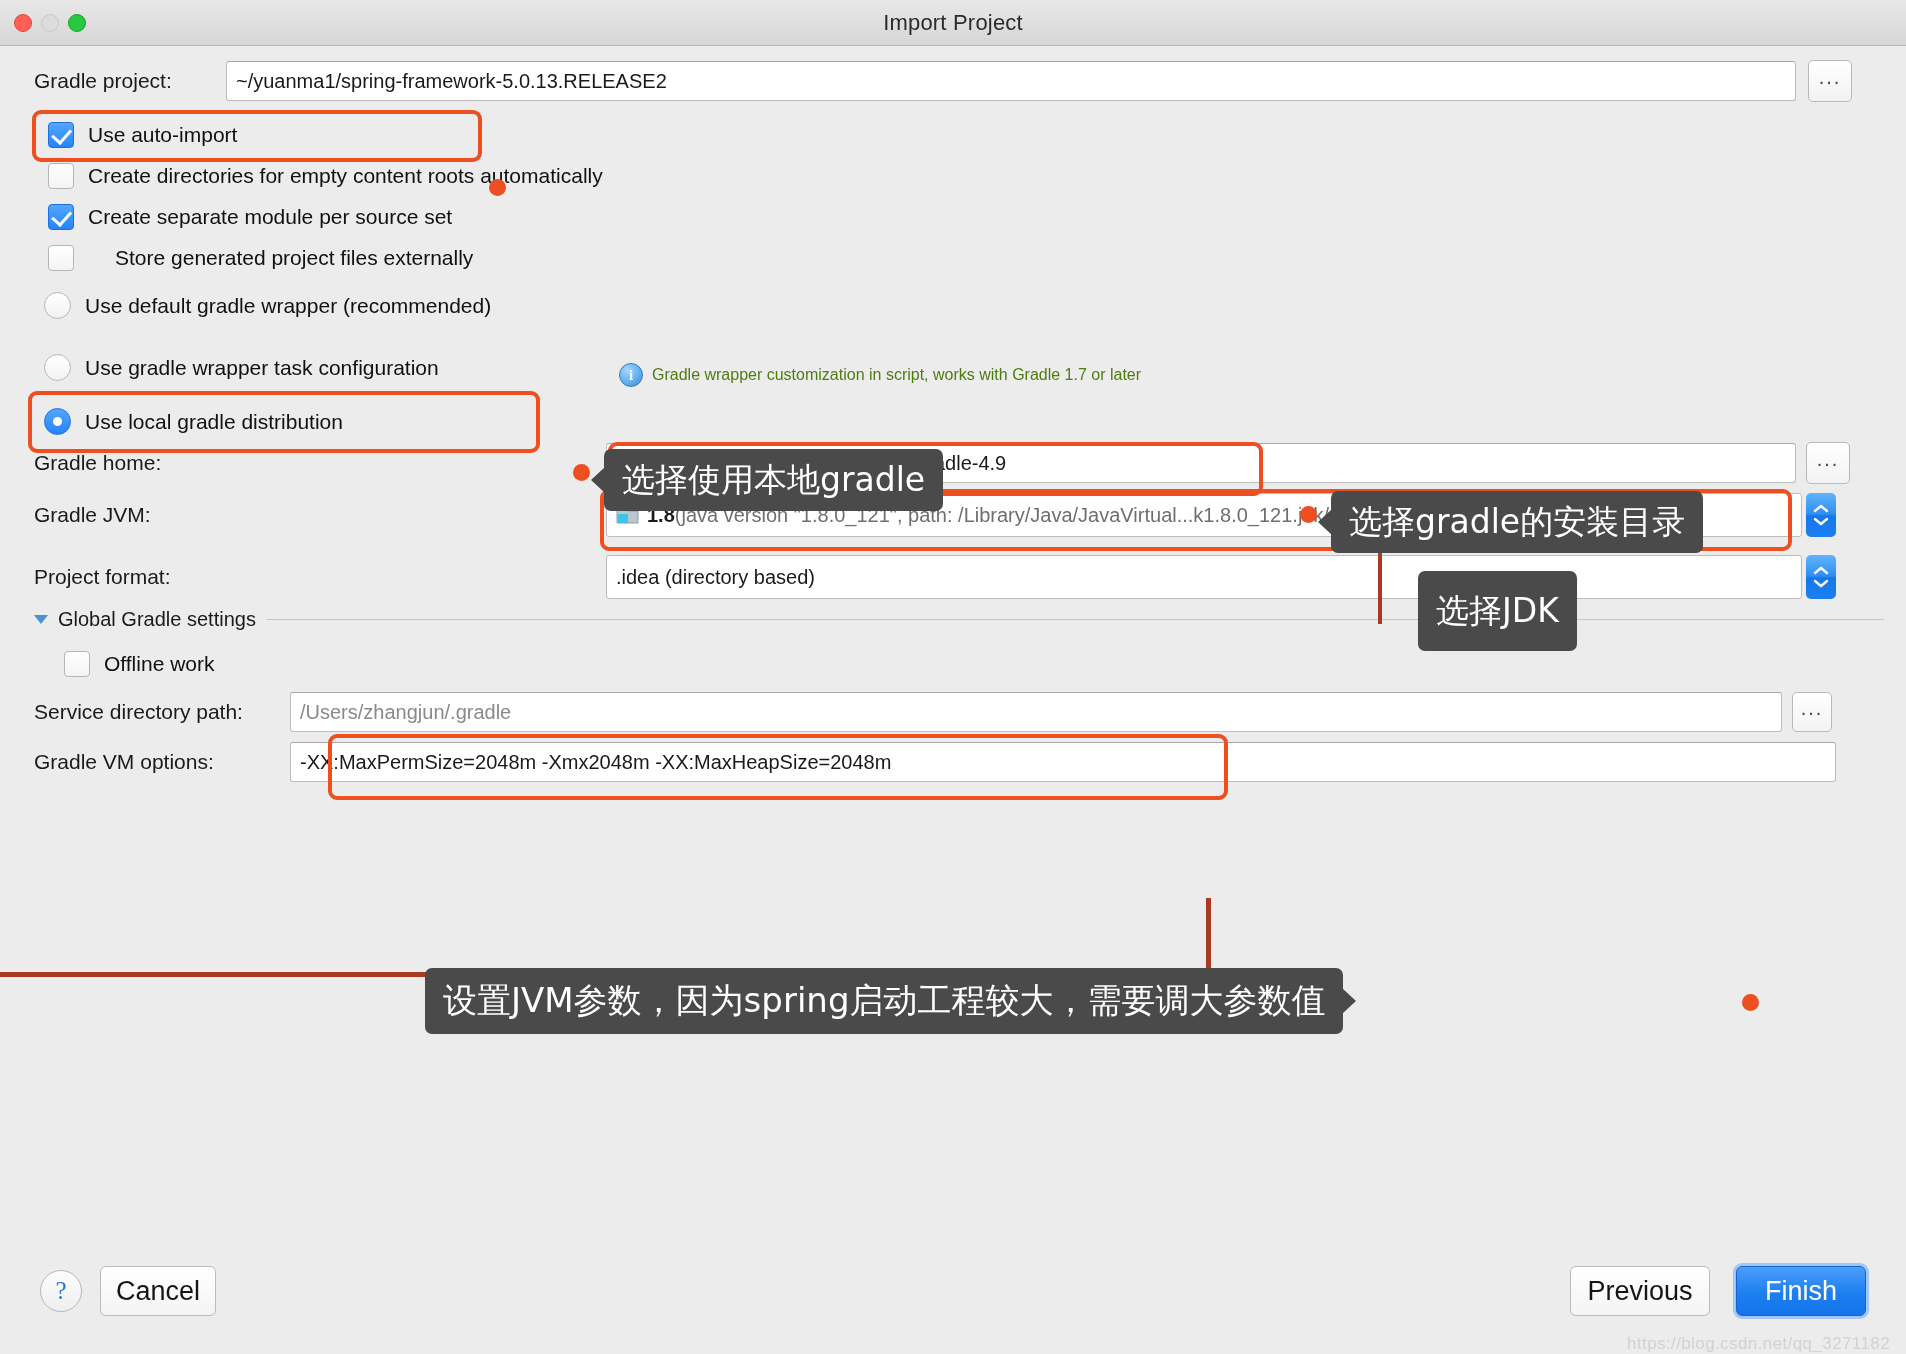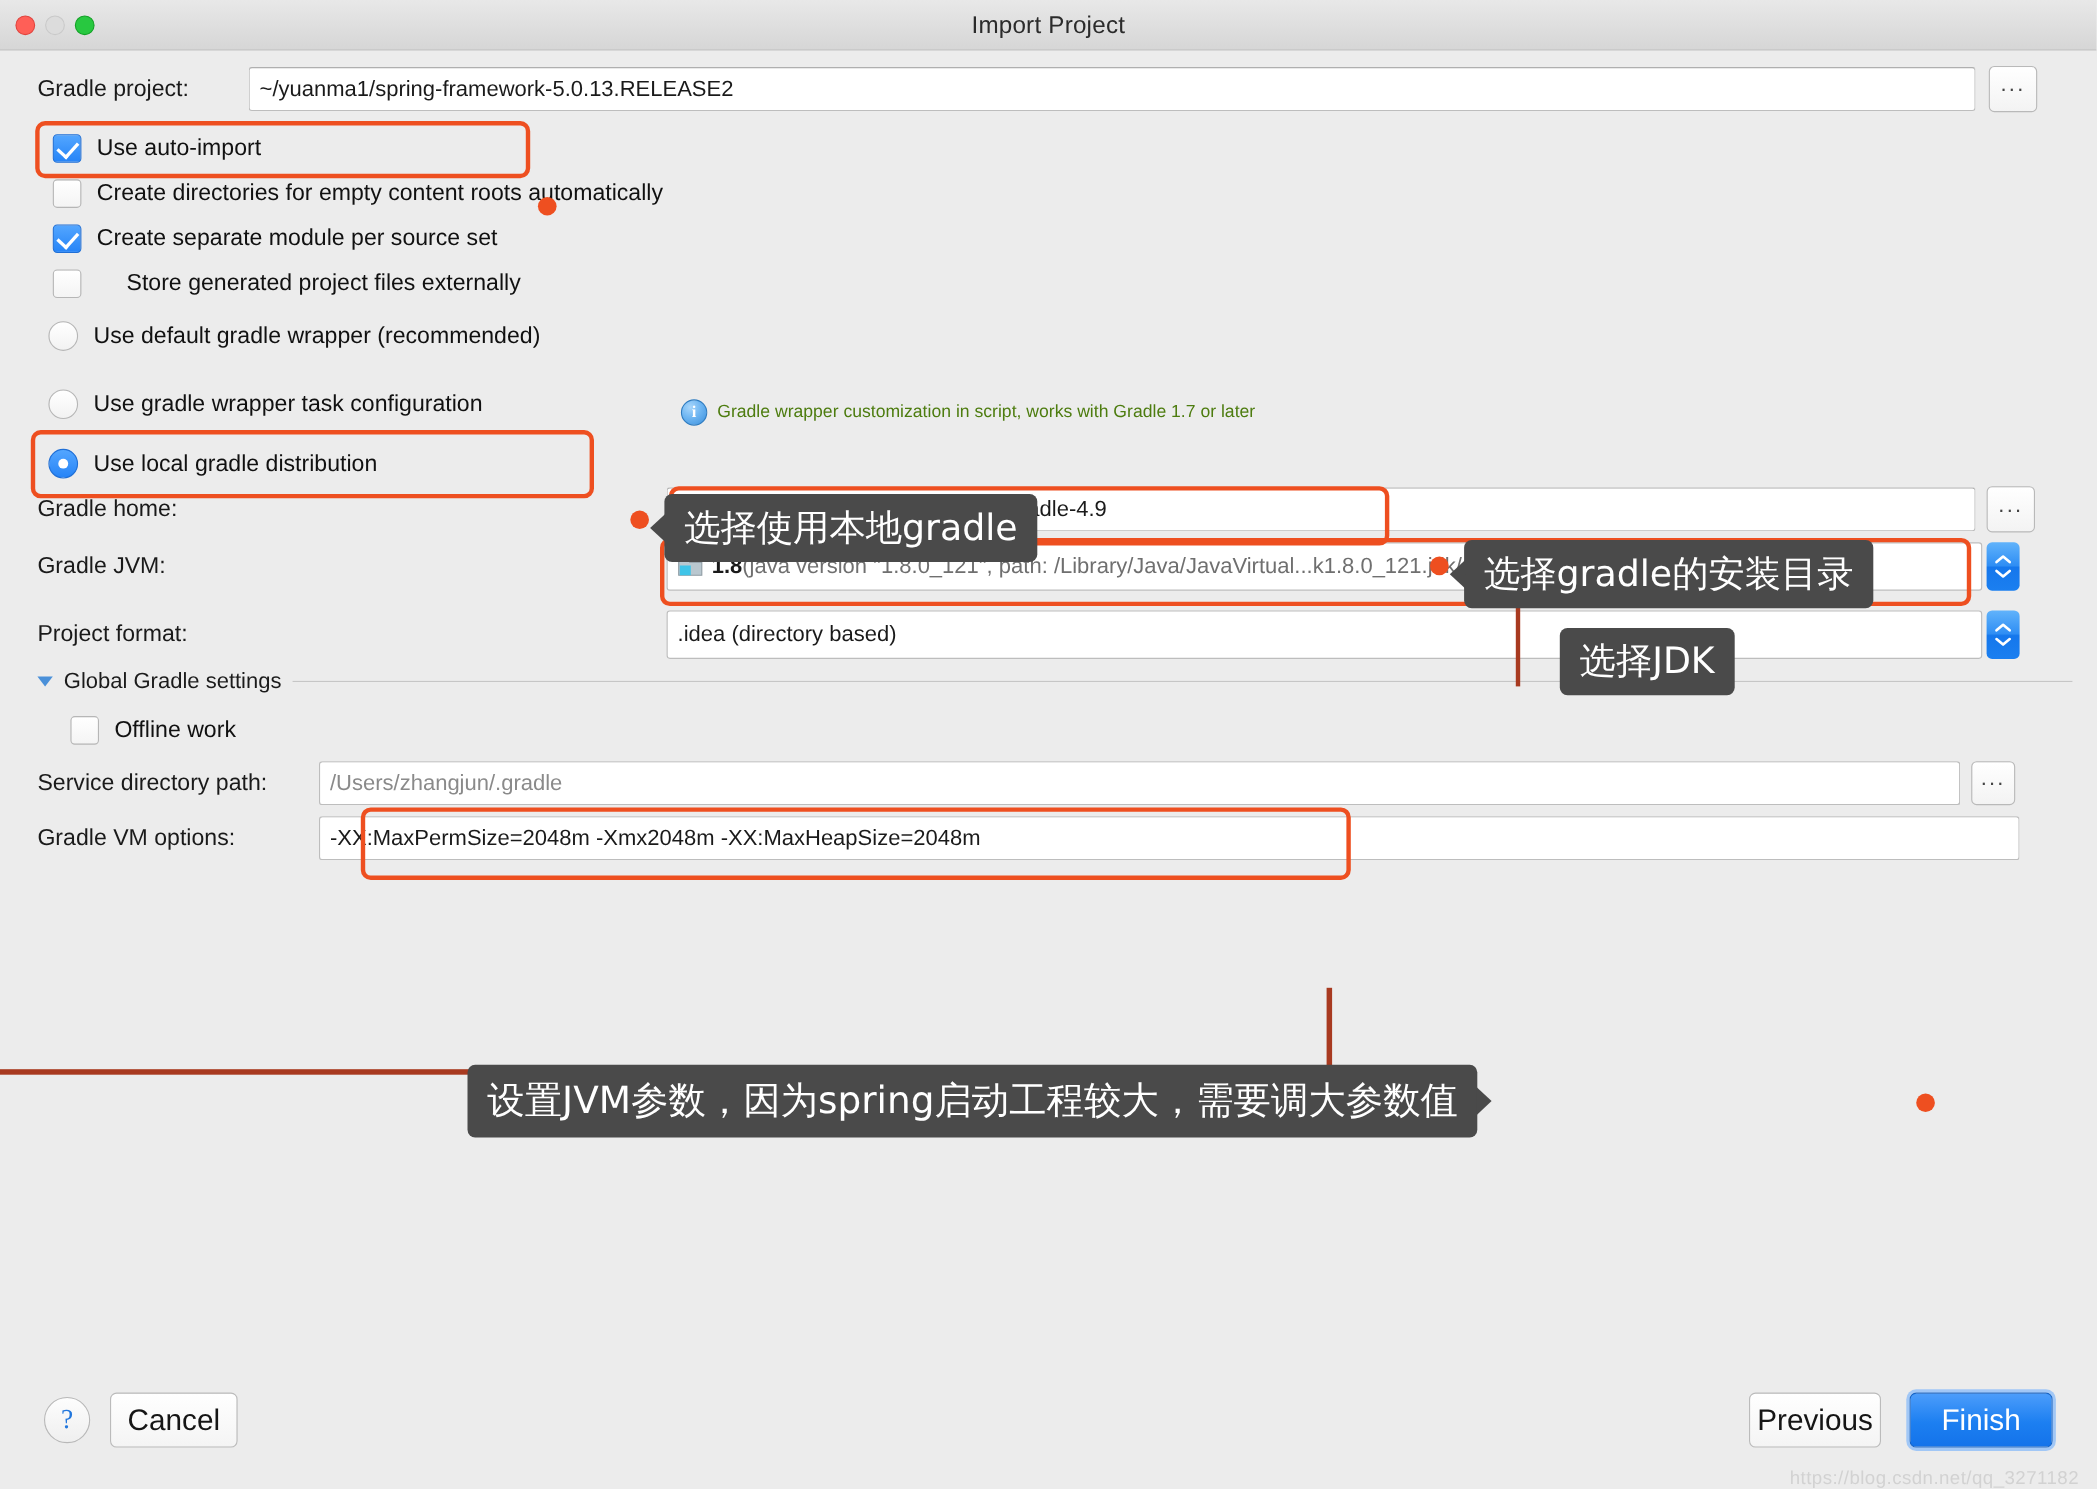--- a/index.html
+++ b/index.html
@@ -187,21 +187,21 @@
     font-size:27px; color:#151515;
     padding:0 22px;
   }
   .btn.primary{
     background:linear-gradient(to bottom,#4c9dfb 0%,#1c7ff1 55%,#1473ea 100%);
     border:1px solid #1464c8;
     color:#ffffff;
     box-shadow:0 0 0 3px rgba(100,170,255,0.55);
   }
   #btn-cancel{ position:absolute; left:100px; top:22px; width:116px; }
-  #btn-prev{ position:absolute; right:196px; top:22px; width:120px; }
+  #btn-prev{ position:absolute; right:196px; top:22px; width:140px; }
   #btn-finish{ position:absolute; right:40px; top:22px; width:130px; }
 
   .watermark{
     position:absolute; right:16px; bottom:0;
     font-size:17px; color:#d2d2d2; letter-spacing:0.4px;
     font-family:"Liberation Sans", sans-serif;
   }
   .folder-ico{
     width:24px;height:19px;margin-right:7px;flex:0 0 auto;
   }
@@ -344,21 +344,21 @@
     <span class="arrow"></span>
     <span>选择使用本地gradle</span>
   </div>
 
   <span class="bullet" style="left:1300px; top:460px;"></span>
   <div class="tip" style="left:1331px; top:445px; height:62px; font-size:33px;">
     <span class="arrow"></span>
     <span>选择gradle的安装目录</span>
   </div>
 
-  <div class="tip" style="left:1418px; top:525px; height:61px; font-size:33px;">
+  <div class="tip" style="left:1418px; top:525px; height:80px; font-size:33px;">
     <span>选择JDK</span>
   </div>
 
   <span class="bullet" style="left:1742px; top:948px;"></span>
   <div class="tip" style="left:425px; top:922px; height:66px; font-size:34px;">
     <span>设置JVM参数，因为spring启动工程较大，需要调大参数值</span>
     <span style="position:absolute;right:-13px;top:50%;transform:translateY(-50%);width:0;height:0;border-top:13px solid transparent;border-bottom:13px solid transparent;border-left:14px solid #4a4a4a;"></span>
   </div>
 
   <div id="footer">

